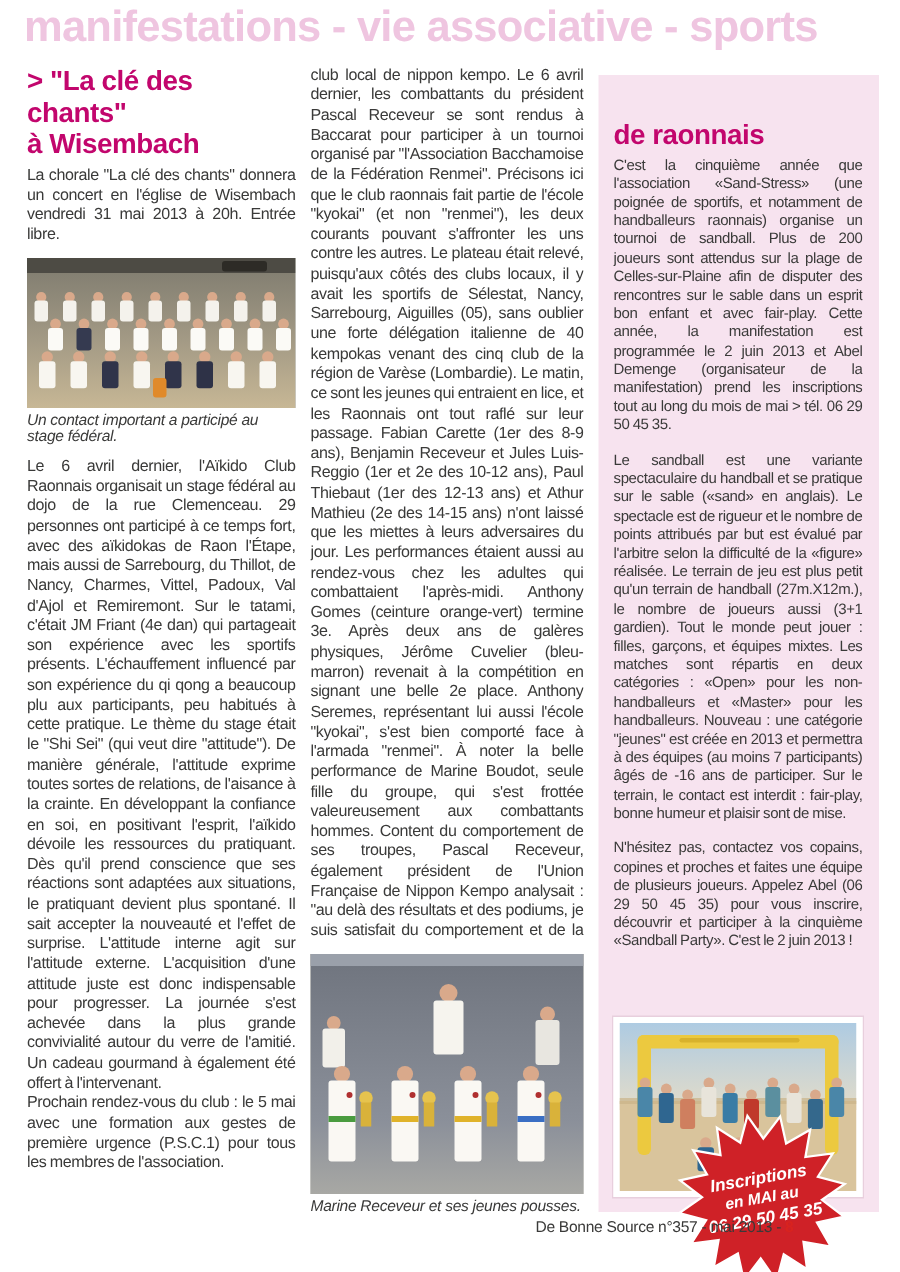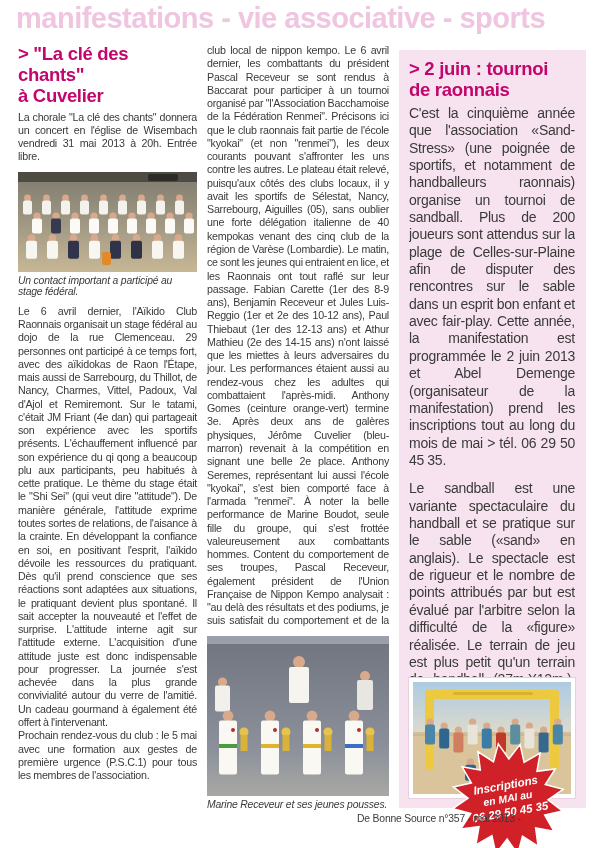--- a/index.html
+++ b/index.html
@@ -27,21 +27,21 @@
   }
   .photo{display:block;background:#9a9a92;}
   .mt4{margin-top:4px;} .mt8{margin-top:8px;}
   .mt20{margin-top:20px;}
   .mid-text{height:584px;overflow:hidden;}
   .panel{
     position:absolute;left:399px;top:50px;width:187px;height:758px;
     background:#f7e3ef;box-sizing:border-box;padding:9px 11px 10px 10px;
     display:flex;flex-direction:column;
   }
-  .panel .body-text{font-size:14px;}
+  .panel .body-text{font-size:10px;}
   .panel-body{flex:1 1 auto;overflow:hidden;}
   .panel p{margin:0 0 11px 0;}
   .beach-frame{
     flex:0 0 auto;background:#ffffff;border:4px solid #ffffff;
     box-shadow:0 0 0 1px #e8cfdd;width:158px;margin:0 auto;
   }
   .starburst{
     position:absolute;left:450px;top:741px;width:116px;height:116px;
     transform:rotate(-10deg);
   }
@@ -57,21 +57,21 @@
 </head>
 <body>
 
 <div class="page">
 
   <h1 class="page-header">manifestations - vie associative - sports</h1>
 
   <div class="col col-left">
     <h2 class="headline">
       <span>&gt; "La clé des chants"</span><br>
-      <span>à Cuvelier</span>
+      <span>à Wisembach</span>
     </h2>
     <p class="body-text mt4">La chorale "La clé des chants" donnera un concert en l'église de Wisembach vendredi 31 mai 2013 à 20h. Entrée libre.</p>
 
 
     <svg class="photo mt8" width="179" height="100" viewBox="0 0 179 100">
       <defs>
         <linearGradient id="dojoBg" x1="0" y1="0" x2="0" y2="1">
           <stop offset="0" stop-color="#7d7a6e"></stop>
           <stop offset="0.55" stop-color="#a39a85"></stop>
           <stop offset="1" stop-color="#c7b795"></stop>
@@ -189,21 +189,21 @@
           <circle cx="152" cy="94" r="2" fill="#b03030"></circle>
           <circle cx="163" cy="96" r="4.5" fill="#e6c34e"></circle>
           <rect x="159.5" y="99" width="7" height="16" fill="#d9b23a"></rect>
         </g>
     </svg>
     <div class="caption">Marine Receveur et ses jeunes pousses.</div>
   </div>
 
   <div class="panel">
     <h2 class="headline">
-      <span>&gt; 2 juin : tournoi</span><br>
+      <br>
       <span>de raonnais</span>
     </h2>
     <div class="panel-body mt4">
       <p class="body-text">C'est la cinquième année que l'association «Sand-Stress» (une poignée de sportifs, et notamment de handballeurs raonnais) organise un tournoi de sandball. Plus de 200 joueurs sont attendus sur la plage de Celles-sur-Plaine afin de disputer des rencontres sur le sable dans un esprit bon enfant et avec fair-play. Cette année, la manifestation est programmée le 2 juin 2013 et Abel Demenge (organisateur de la manifestation) prend les inscriptions tout au long du mois de mai &gt; tél. 06 29 50 45 35.</p>
       <p class="body-text">Le sandball est une variante spectaculaire du handball et se pratique sur le sable («sand» en anglais). Le spectacle est de rigueur et le nombre de points attribués par but est évalué par l'arbitre selon la difficulté de la «figure» réalisée. Le terrain de jeu est plus petit qu'un terrain de handball (27m.X12m.), le nombre de joueurs aussi (3+1 gardien). Tout le monde peut jouer : filles, garçons, et équipes mixtes. Les matches sont répartis en deux catégories : «Open» pour les non-handballeurs et «Master» pour les handballeurs. Nouveau : une catégorie "jeunes" est créée en 2013 et permettra à des équipes (au moins 7 participants) âgés de -16 ans de participer. Sur le terrain, le contact est interdit : fair-play, bonne humeur et plaisir sont de mise.</p>
       <p class="body-text">N'hésitez pas, contactez vos copains, copines et proches et faites une équipe de plusieurs joueurs. Appelez Abel (06 29 50 45 35) pour vous inscrire, découvrir et participer à la cinquième «Sandball Party». C'est le 2 juin 2013 !</p>
     </div>
     <div class="beach-frame">
       <svg display="block" width="158" height="112" viewBox="0 0 158 112" style="display:block">
         <defs>

